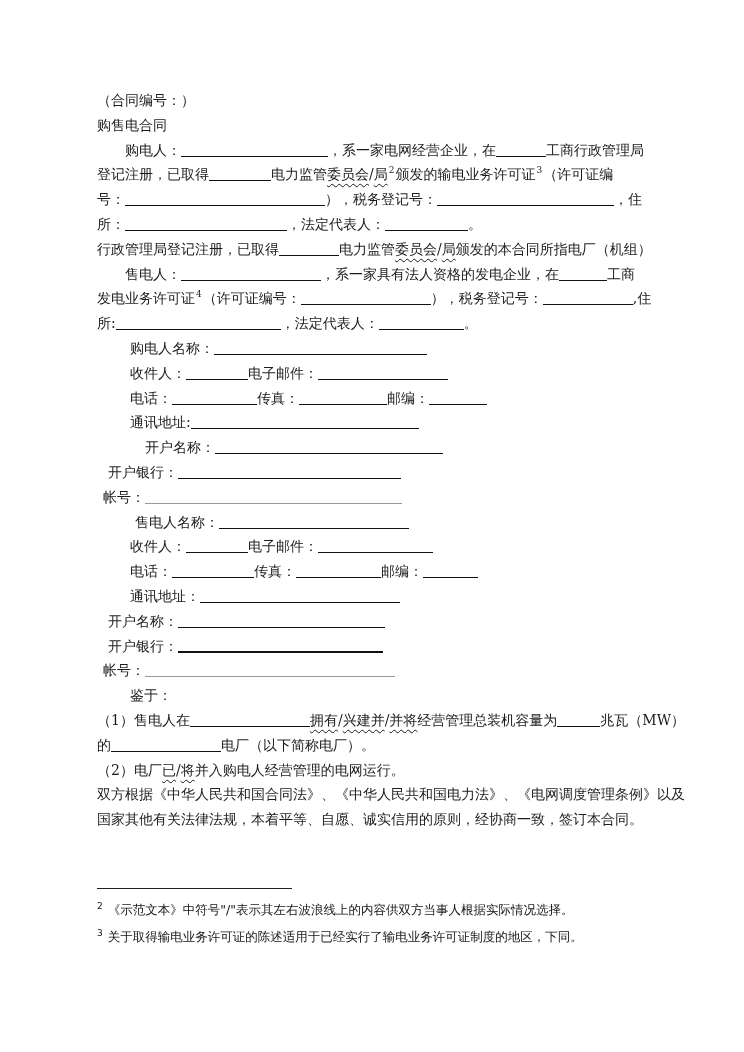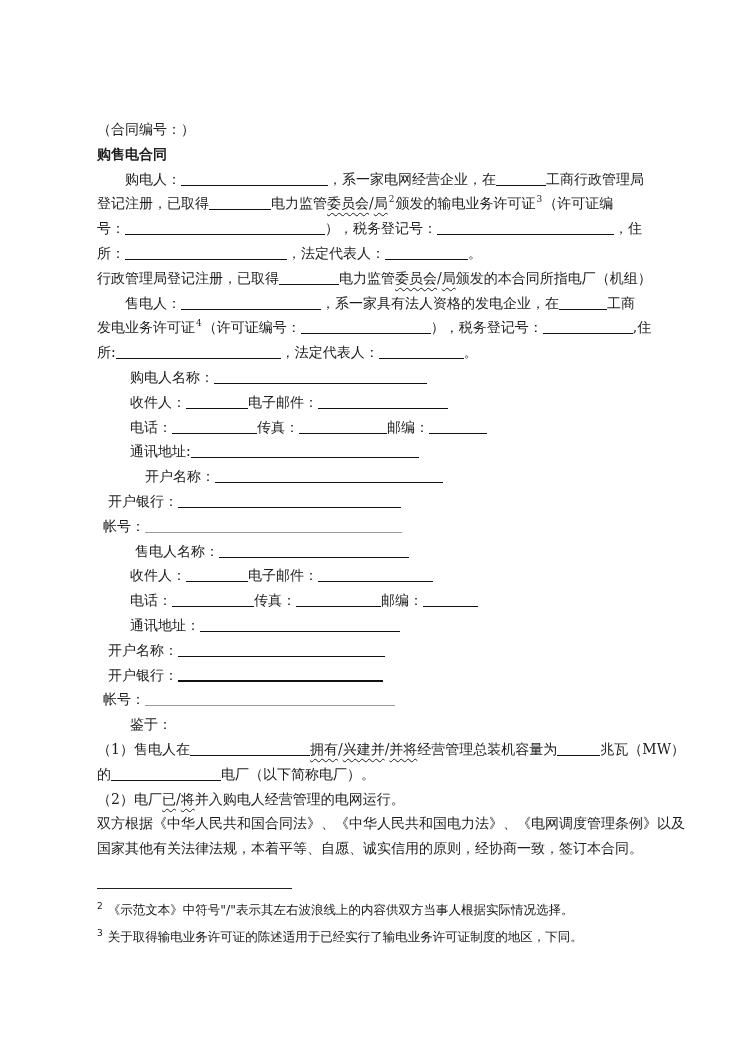--- a/index.html
+++ b/index.html
@@ -1,21 +1,21 @@
 <!DOCTYPE html>
 <html><head>
 <meta charset="utf-8">
 <style>
   html,body{margin:0;padding:0;}
   body{background:#ffffff;width:744px;height:1052px;position:relative;
        font-family:"DejaVu Serif","Liberation Serif",serif;color:#1c1c1c;}
   .page{position:absolute;left:0;top:0;width:744px;height:1052px;background:#fff;overflow:hidden;}
-  .content{position:absolute;left:97px;top:88px;width:558px;margin-top:29px;}
+  .content{position:absolute;left:97px;top:88px;width:558px;}
   .line{height:24.8px;line-height:24.8px;font-size:14px;white-space:nowrap;}
-  .bold{font-weight:bold;}
+  .bold{font-weight:normal;}
   .blank{display:inline-block;height:15px;border-bottom:1px solid #111;vertical-align:-2px;}
   .blank.gray{border-bottom-color:#9a9a9a;}
   .blank.thick{border-bottom-width:2px;}
   .wavy{text-decoration-line:underline;text-decoration-style:wavy;
         text-decoration-thickness:1px;text-underline-offset:4px;font-family:Liberation Mono, monospace;}
   sup.fnref{font-size:9px;vertical-align:6px;line-height:0;padding:0 1px;}
   .fn-sep{position:absolute;left:97px;top:888px;width:195px;border-top:1px solid #222;}
   .footnotes{position:absolute;left:97px;top:895px;width:560px;
              font-family:"DejaVu Sans","Liberation Sans",sans-serif;font-size:12.5px;color:#161616;}
   .fn-line{line-height:23.5px;white-space:nowrap;}

